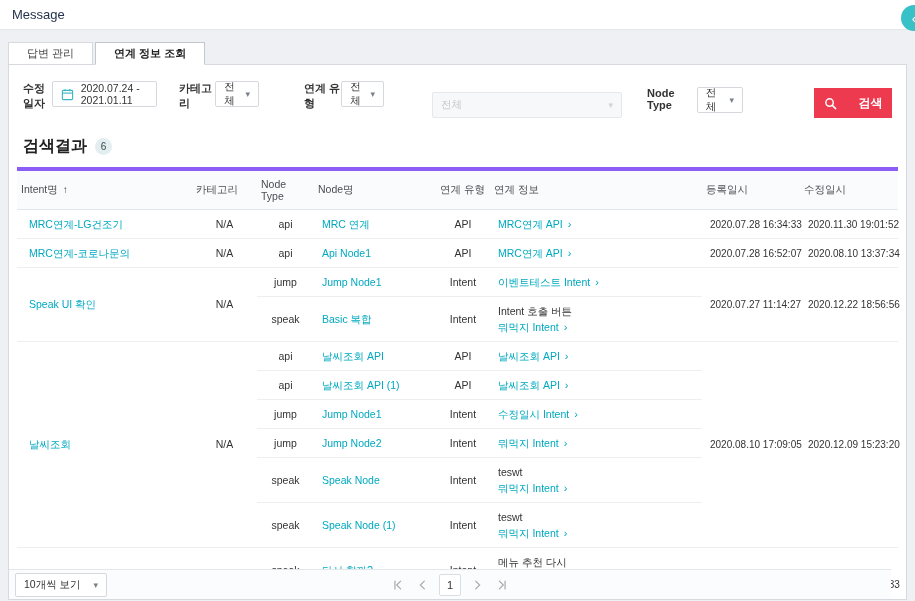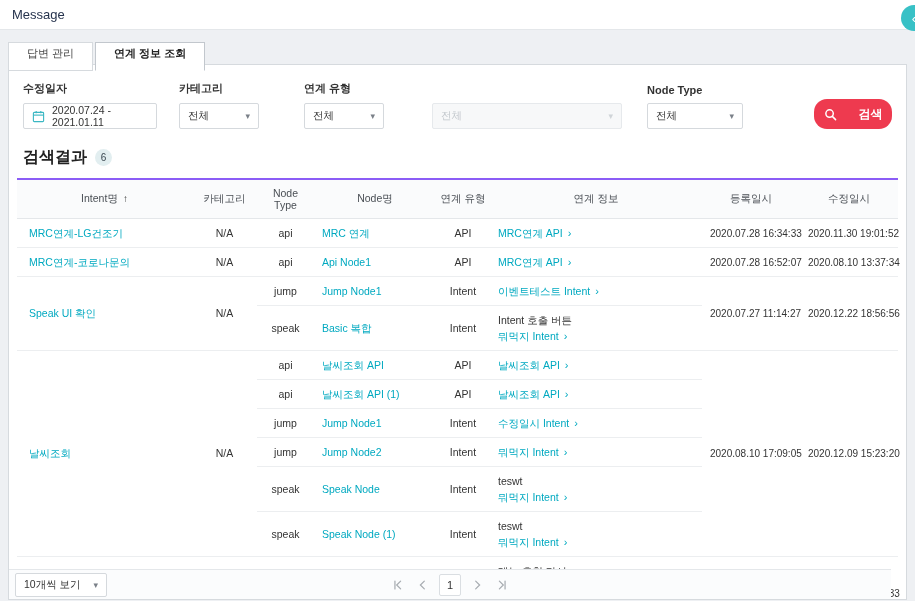--- a/index.html
+++ b/index.html
@@ -12,53 +12,53 @@
     font-size:11px;
     color:#333;
   }
   
   .topbar { position:absolute; top:0; left:0; right:0; height:30px; background:#fff; border-bottom:1px solid #e4e7ea; }
   .topbar .title { line-height:30px; padding-left:12px; font-size:13px; font-weight:normal; color:#26334d; }
   .corner-btn { position:absolute; top:5px; right:-12px; width:26px; height:26px; border-radius:50%;
     background:#38c1c6; color:#fff; display:flex; align-items:center; justify-content:center; font-size:13px; cursor:pointer; z-index:5; }
   
   .tabs { position:absolute; top:42px; left:8px; display:flex; z-index:3; }
-  .tab { height:29px; line-height:21px; padding:0 18px; text-align:center; font-size:11px;
+  .tab { height:23px; line-height:21px; padding:0 18px; text-align:center; font-size:11px;
     background:#fff; border:1px solid #d6dade; color:#444; cursor:pointer; margin-right:2px; }
   .tab.active { font-weight:bold; color:#222; border-color:#c2c7cd; border-bottom:1px solid #fff; }
   
   .card { position:absolute; top:64px; left:8px; right:8px; bottom:1px; background:#fff; border:1px solid #d6dade; overflow:hidden; }
   
   .filters { display:flex; align-items:flex-end; padding:16px 14px 14px; }
-  .fgroup { display:flex; flex-direction:column; }
+  .fgroup { display:flex; flex-direction:row; }
   .flabel { font-size:11px; font-weight:bold; color:#333; margin-bottom:7px; }
   .control { height:26px; border:1px solid #d5d9dd; border-radius:2px; background:#fff;
     display:flex; align-items:center; padding:0 8px; font-size:10.5px; color:#333; cursor:pointer; }
   .control.sel { justify-content:space-between; }
   .chev-down { color:#7a8088; font-size:9px; margin-left:6px; }
   .g-date { width:134px; margin-right:22px; }
   .g-date .control { gap:7px; cursor:text; }
   .g-cat { width:80px; margin-right:45px; }
   .g-ltype { width:80px; margin-right:48px; }
   .sub-sel { width:190px; margin-right:25px; background:#f7f8f9; border-color:#e6e9ec; color:#c3c8cd; cursor:default; }
   .sub-sel .chev-down { color:#d0d4d8; }
   .g-ntype { width:96px; }
-  .search-btn { margin-left:auto; width:78px; height:30px; background:#ee3a4f; border:none; border-radius:13px;
+  .search-btn { margin-left:auto; width:78px; height:30px; background:#ee3a4f; border:none; border-radius:0;
     color:#fff; font-size:12px; font-weight:bold; display:flex; align-items:center; justify-content:center; gap:22px; cursor:pointer;
     font-family:inherit; }
   
   .results-row { display:flex; align-items:center; gap:8px; margin:4px 14px 10px; }
   .results-label { font-size:16px; font-weight:bold; color:#222; }
   .count-badge { min-width:17px; height:17px; padding:0 5px; border-radius:9px; background:#e2eef0; color:#3a4750;
     font-size:10px; display:flex; align-items:center; justify-content:center; }
   
   .tbl-wrap { margin:0 8px; }
   table { width:100%; border-collapse:collapse; table-layout:fixed; }
-  thead th { background:#fafbfc; border-top:2px solid #8b5cf6; border-bottom:1px solid #e4e7ea;
-    padding:7px 4px; font-size:10.5px; font-weight:normal; color:#4a4f55; text-align:center; }
+  thead th { background:#fafbfc; border-top:4px solid #8b5cf6; border-bottom:1px solid #e4e7ea;
+    padding:7px 4px; font-size:10.5px; font-weight:normal; color:#4a4f55; text-align:left; }
   .sort-ico { color:#333; font-size:10px; margin-left:5px; }
   td { border-bottom:1px solid #eceef0; padding:6px 8px; font-size:10.5px; color:#333; vertical-align:middle; line-height:15px; }
   .c-intent { text-align:left; padding-left:12px;margin-top:8px; }
   .c-cat, .c-ntype, .c-ltype { text-align:center; }
   .c-nname, .c-linfo { text-align:left; }
   .c-date { text-align:center; white-space:nowrap; font-size:10px; }
   .link { color:#00a9c0; cursor:pointer; }
   .chev-r { color:#00a9c0; font-size:11px; margin-left:5px; cursor:pointer; }
   .plain { color:#333; }
   .line { line-height:16px; }

